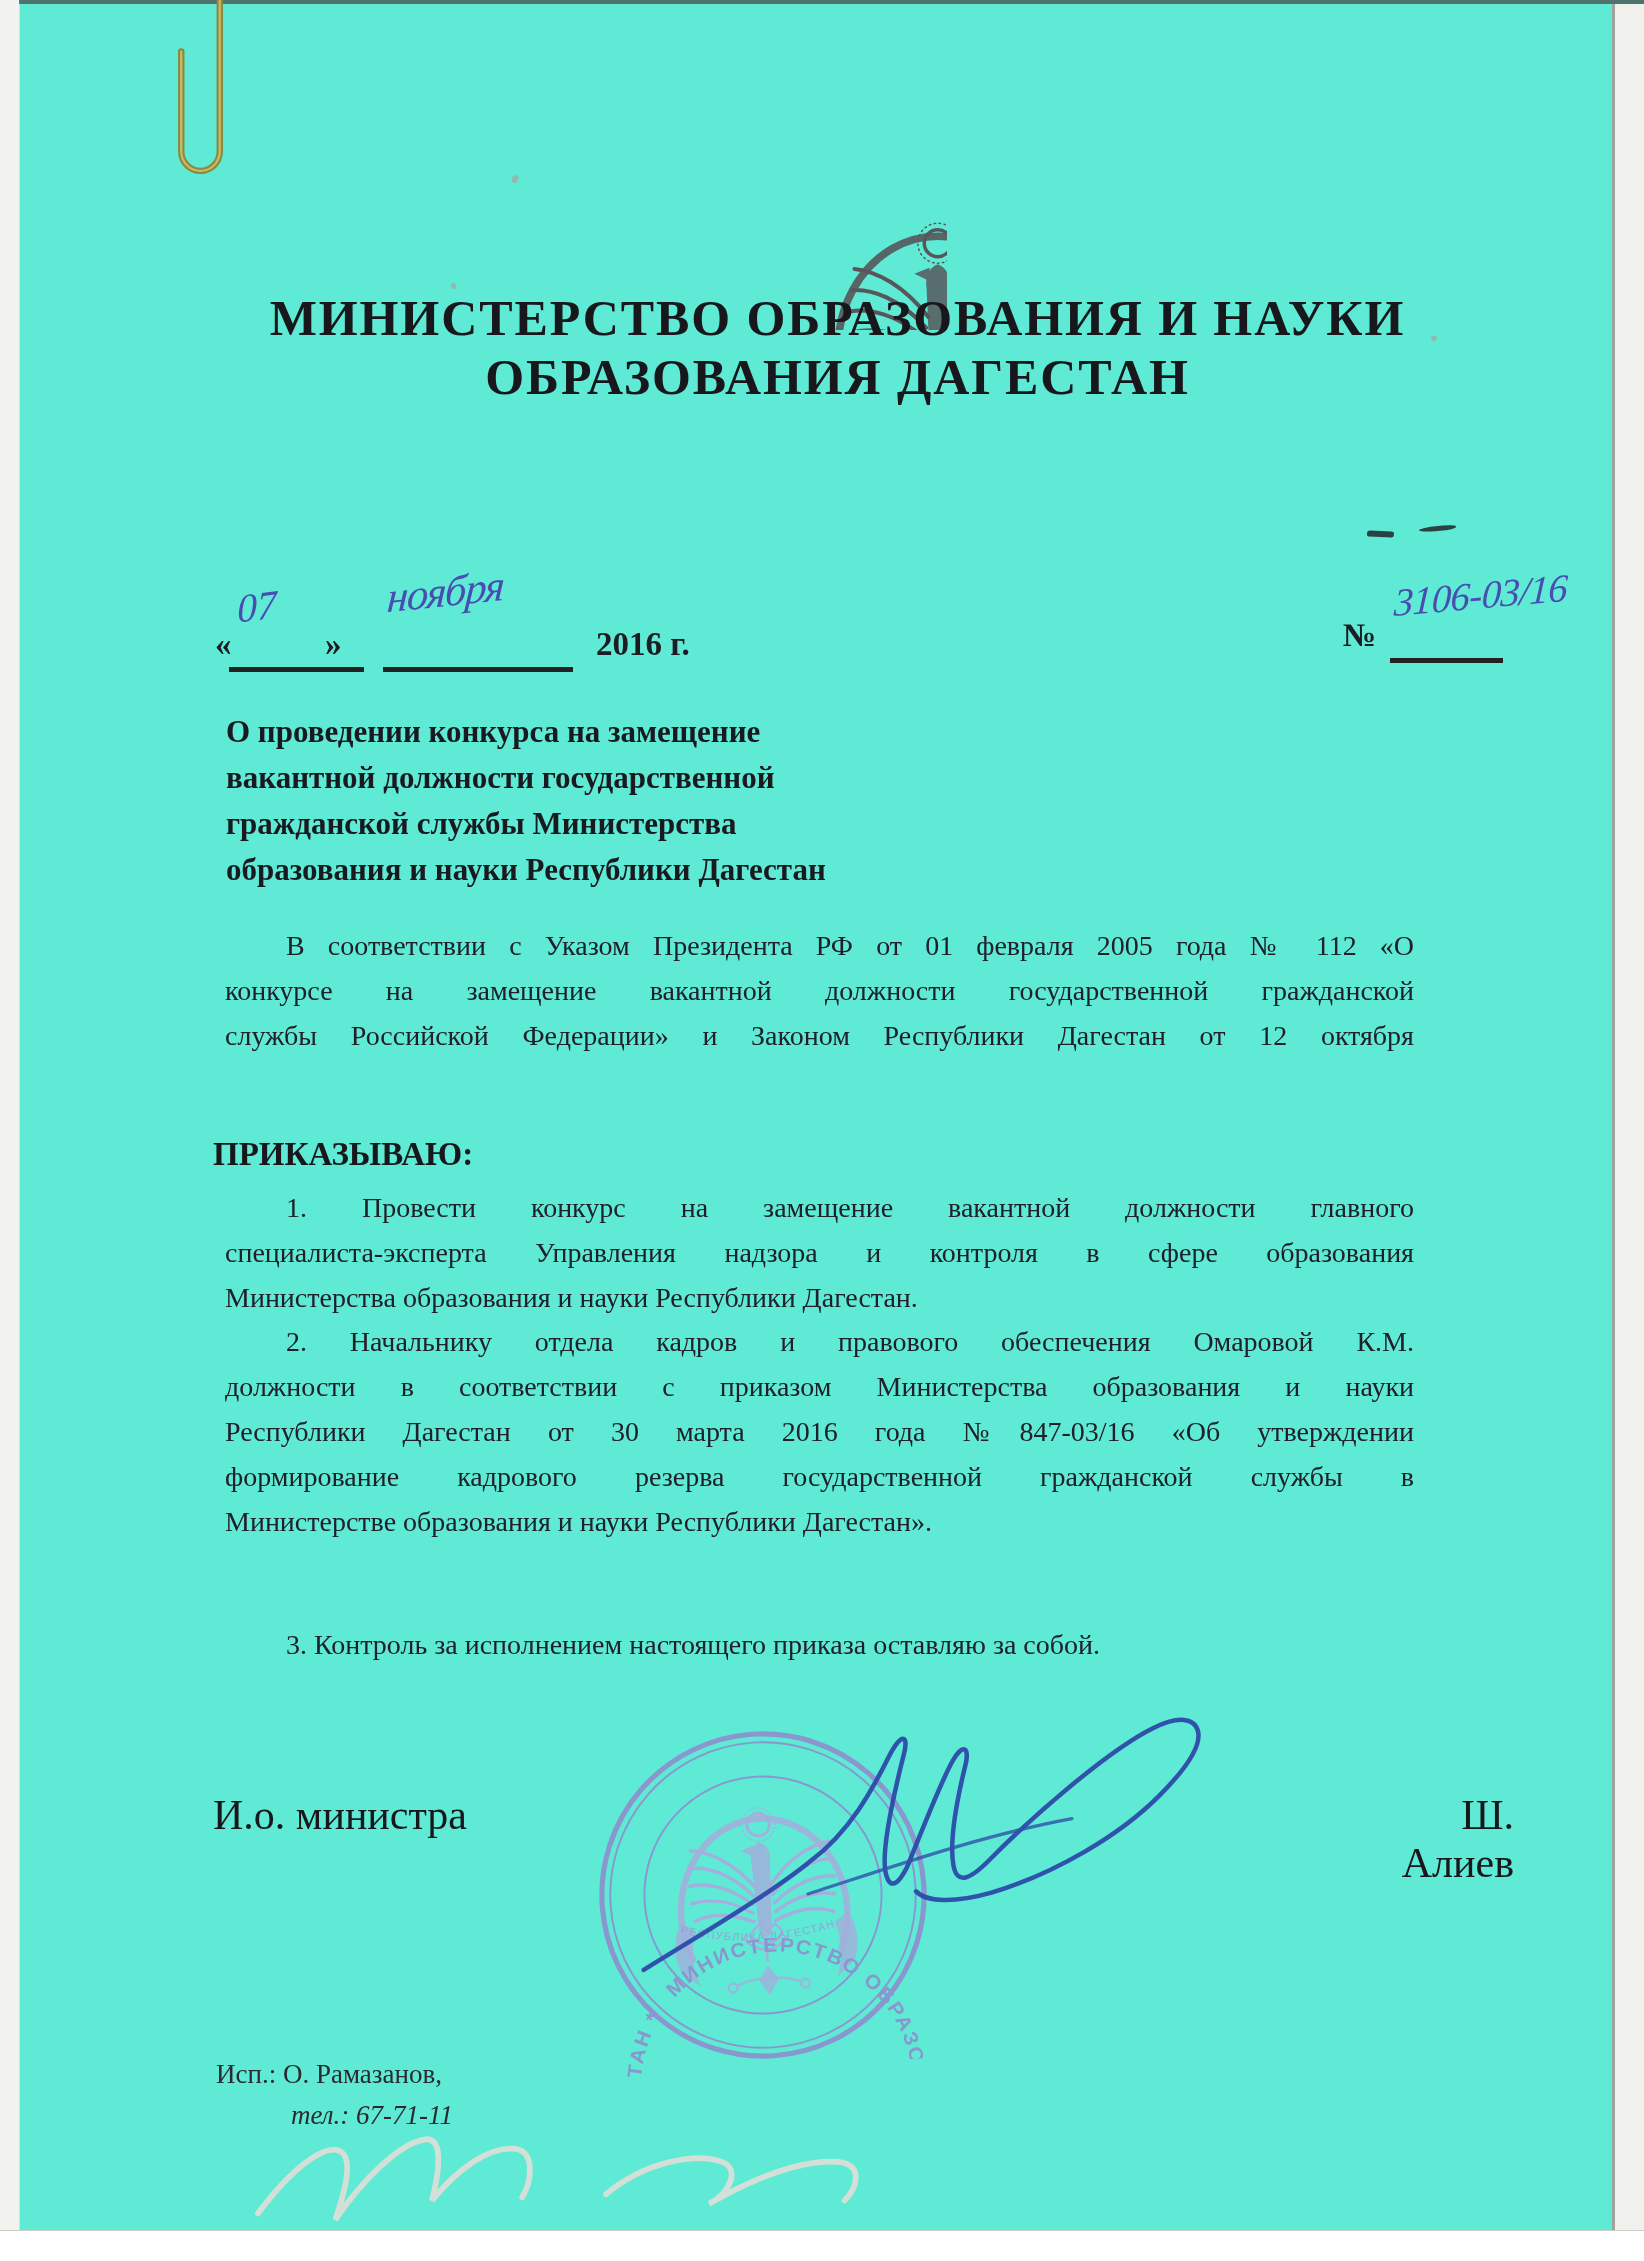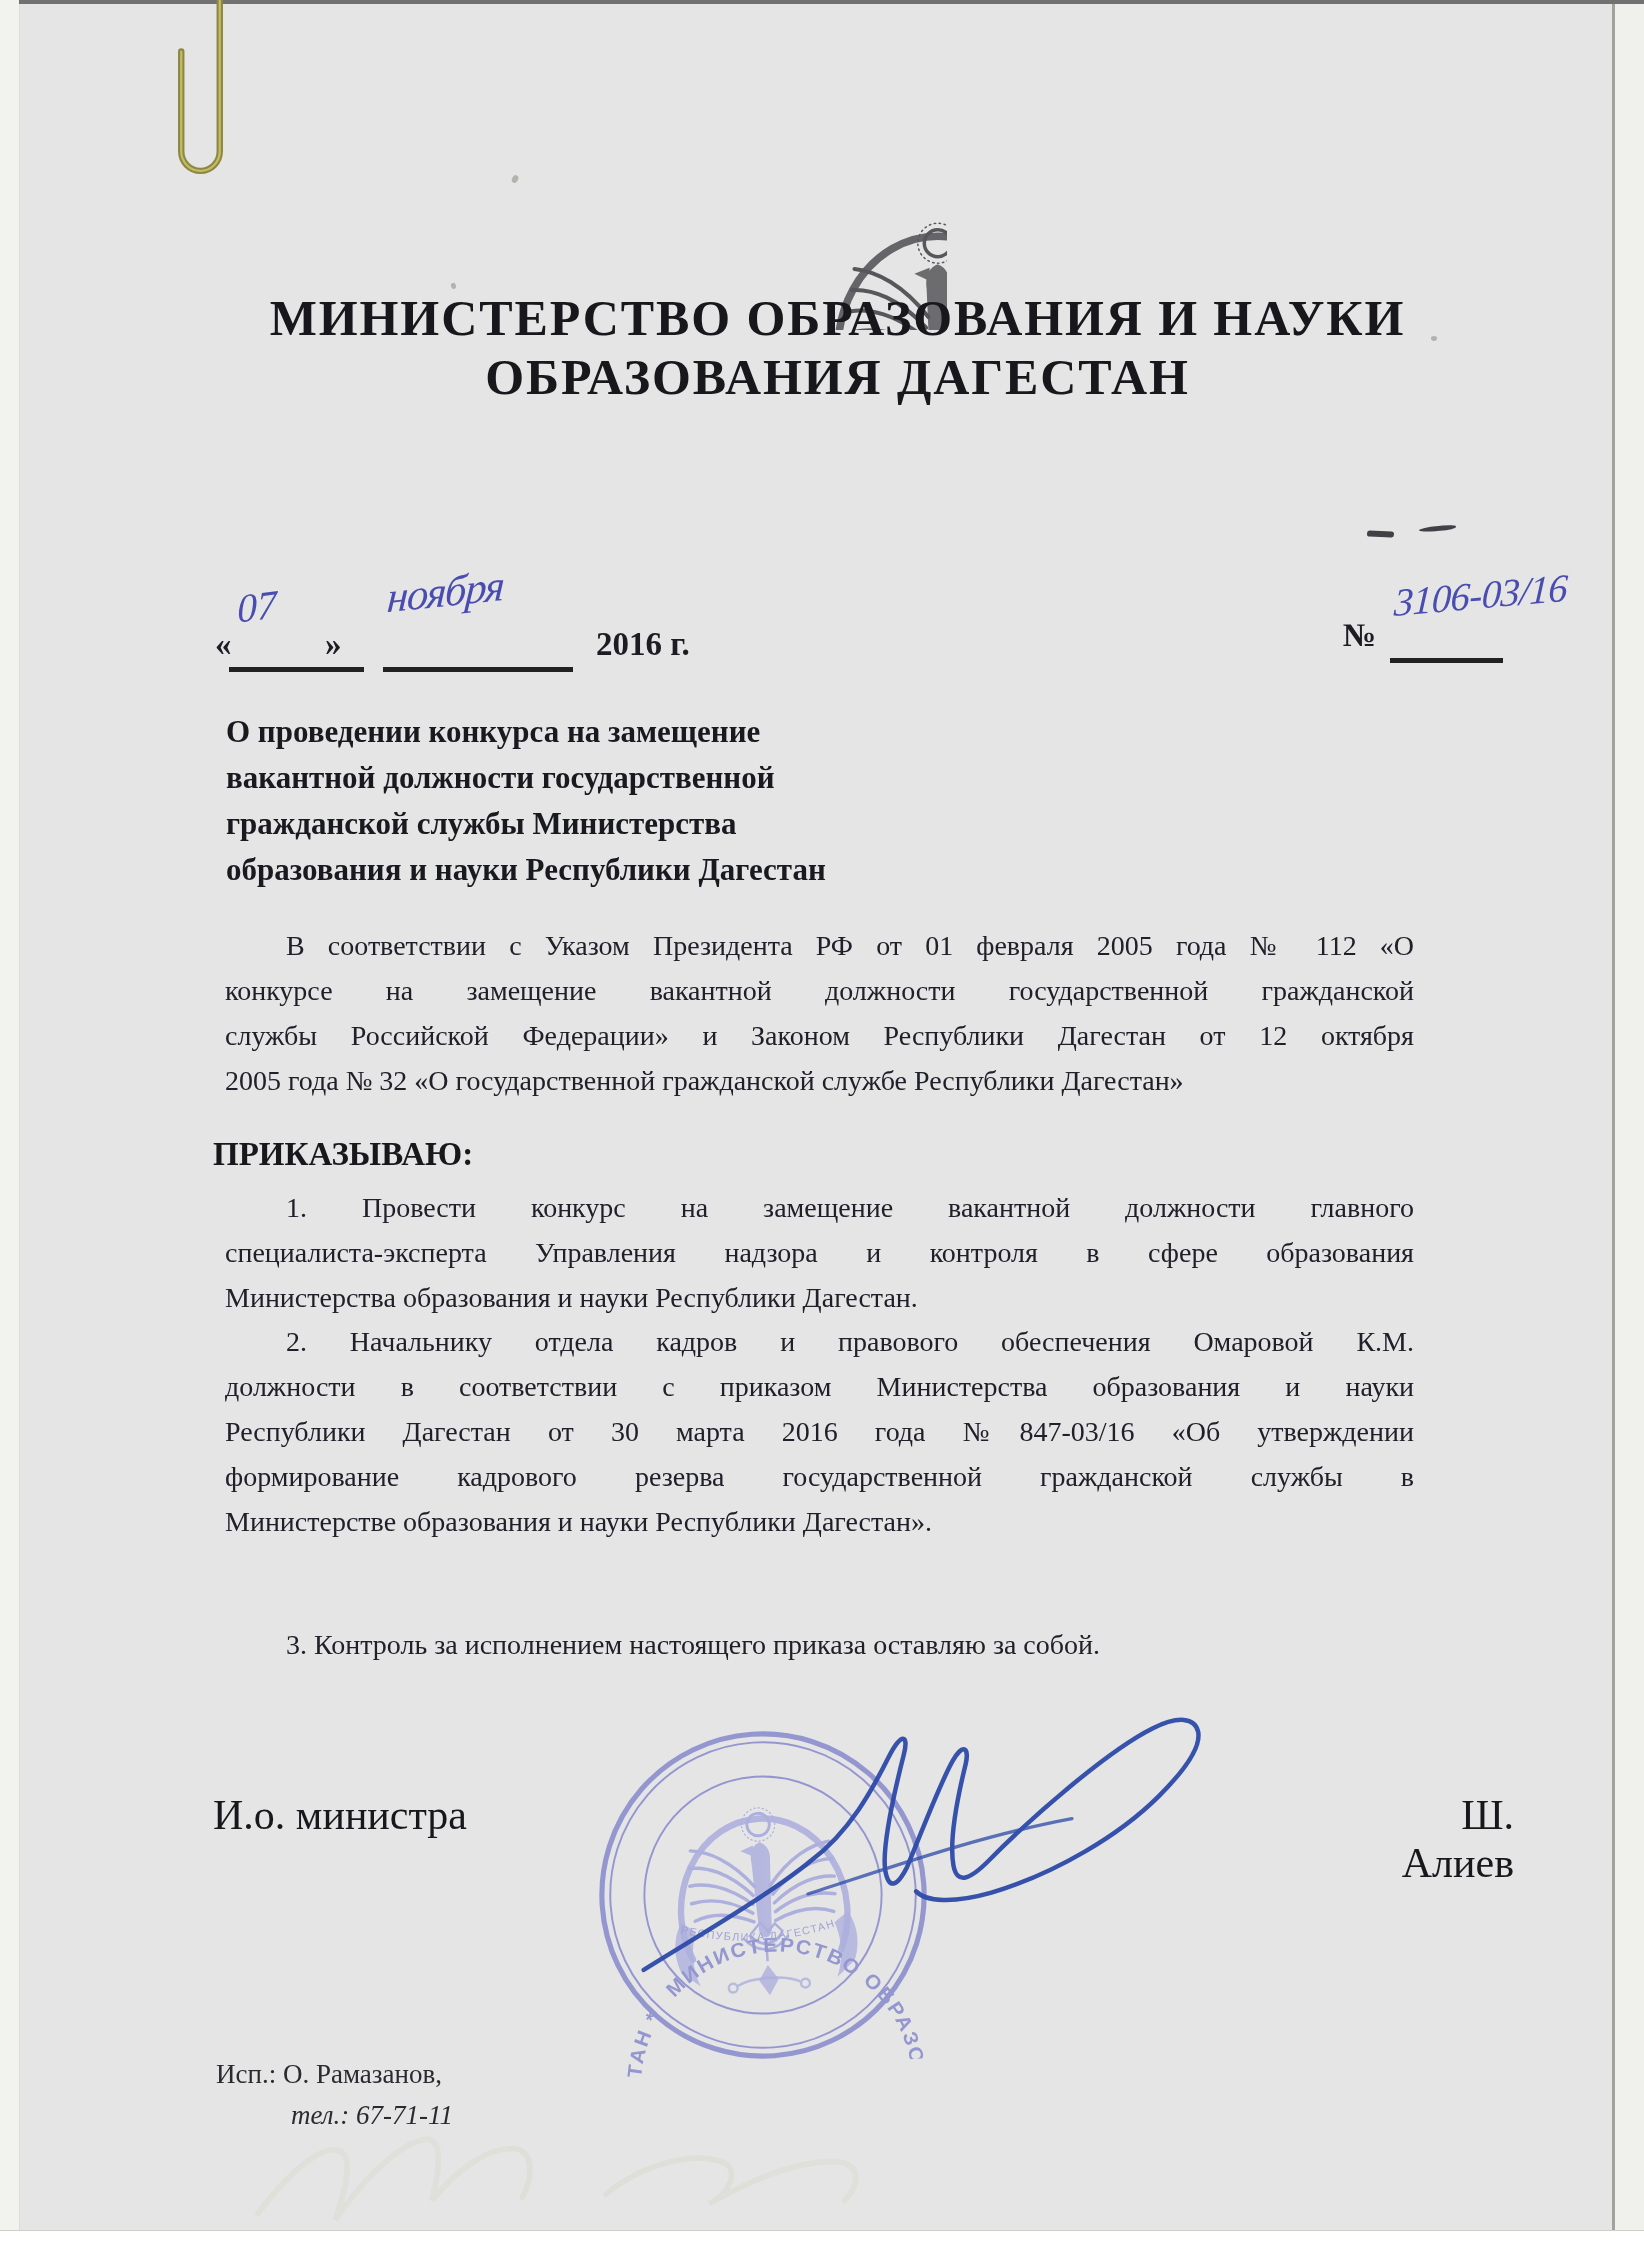--- a/index.html
+++ b/index.html
@@ -1,18 +1,18 @@
 <!DOCTYPE html>
 <html style="font-size:10.3px"><head>
 <meta charset="utf-8">
 <style>
   html,body{margin:0;padding:0;background:#ffffff;}
   #page{
     position:relative;width:1644px;height:2261px;overflow:hidden;
-    background:#e5e5e5;
+    background:#5eead4;
     font-family:"Liberation Serif","DejaVu Serif",serif;
     color:#1f1f23;
   }
   .abs{position:absolute;}
   
   #edge-left{left:0;top:0;width:19.3px;height:2261px;background:#f2f2ee;border-right:0.6px solid #ddddd6;}
   #edge-top{left:19.3px;top:0;width:1625px;height:3.9px;background:#4a4a4a;opacity:.75;}
   #edge-right-line{left:1612px;top:3.9px;width:3.2px;height:2226px;background:#a3a39e;}
   #edge-right-area{left:1615px;top:3.9px;width:29px;height:2226px;background:#f0f0ec;}
   #edge-bottom{left:0;top:2230px;width:1644px;height:31px;background:#ffffff;border-top:1.3px solid #cfcfc9;}
@@ -130,21 +130,20 @@
       <div class="subject-line">О проведении конкурса на замещение</div>
       <div class="subject-line">вакантной должности государственной</div>
       <div class="subject-line">гражданской службы Министерства</div>
       <div class="subject-line">образования и науки Республики Дагестан</div>
     </div>
 
   <div class="abs bodyblock" style="left:213px;top:923px;">
       <div class="tline j ind">В соответствии с Указом Президента РФ от 01 февраля 2005 года № 112 «О</div>
       <div class="tline j">конкурсе на замещение вакантной должности государственной гражданской</div>
       <div class="tline j">службы Российской Федерации» и Законом Республики Дагестан от 12 октября</div>
-      <div class="tline">2005 года № 32 «О государственной гражданской службе Республики Дагестан»</div>
     </div>
 
   <div class="abs" id="order-heading">ПРИКАЗЫВАЮ:</div>
 
   <div class="abs bodyblock" style="left:213px;top:1185px;">
       <div class="tline j ind">1. Провести конкурс на замещение вакантной должности главного</div>
       <div class="tline j">специалиста-эксперта Управления надзора и контроля в сфере образования</div>
       <div class="tline">Министерства образования и науки Республики Дагестан.</div>
     </div>
   <div class="abs bodyblock" style="left:213px;top:1319px;">

